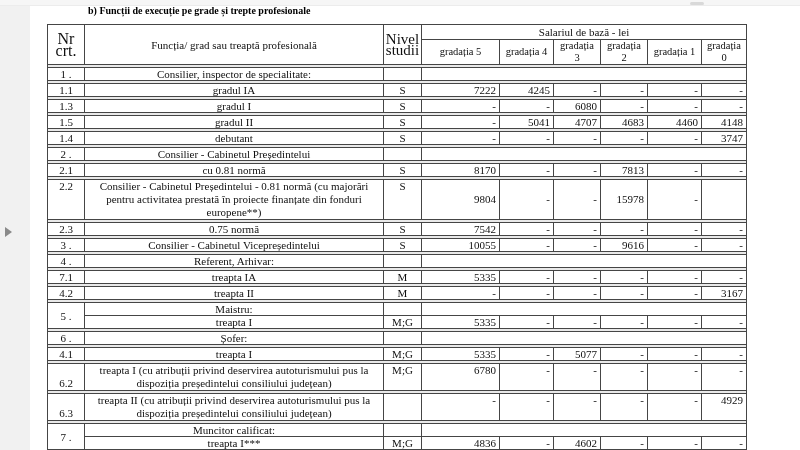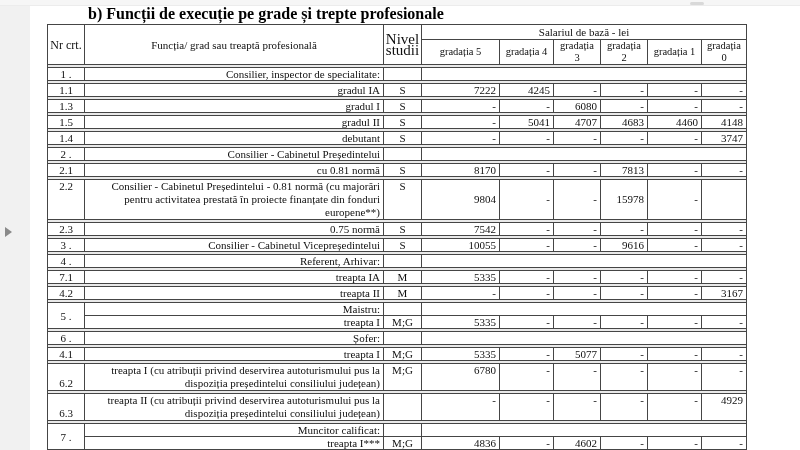--- a/index.html
+++ b/index.html
@@ -7,35 +7,35 @@
     width:800px;height:450px;overflow:hidden;position:relative;
     background:#ffffff;font-family:"Liberation Serif",serif;
   }
   #top-chrome{position:absolute;top:0;left:0;width:800px;height:5px;
     background:#f6f6f6;border-bottom:1px solid #ececec}
   #top-handle{position:absolute;top:2px;left:690px;width:14px;height:3px;
     background:#d9d9d9;border-radius:2px}
   #sidebar{position:absolute;top:6px;left:0;width:30px;height:444px;background:#f1f1f1}
   #side-arrow{position:absolute;top:221px;left:5px;width:0;height:0;
     border-left:7px solid #8a8a8a;border-top:5px solid transparent;border-bottom:5px solid transparent;cursor:pointer}
-  #page-title{position:absolute;top:5px;left:88px;font-size:16px;font-weight:bold;color:#000;white-space:nowrap}
+  #page-title{position:absolute;top:5px;left:88px;font-size:10px;font-weight:bold;color:#000;white-space:nowrap}
   #tablewrap{position:absolute;top:24px;left:47px}
   table{border-collapse:collapse;table-layout:fixed;width:699px;font-size:11px;color:#101010}
   td{border:1px solid #454545;padding:0 3px;height:12px;line-height:12px;
     vertical-align:middle;overflow:hidden;word-wrap:break-word}
   tr.h1 td{height:14px;text-align:center}
   tr.h2 td{height:18px;text-align:center;font-size:10.5px}
   td.c-lv-h{font-size:15px;line-height:11px;padding:0 1px}
-  td.c-nr-h{font-size:12px;padding:0 1px}
+  td.c-nr-h{font-size:16px;padding:0 1px}
   tr.sp td{border-top:none;border-bottom:none;background:#e9e9e9;
     height:2px;padding:0;line-height:2px;font-size:1px}
   td.c-nr{text-align:center}
   td.c-nr.vb{vertical-align:bottom}
   td.c-nr.vt{vertical-align:top}
-  td.c-fn{text-align:right}
+  td.c-fn{text-align:center}
   td.c-lv{text-align:center;vertical-align:top}
   td.c-val{text-align:right}
   td.c-val.top{vertical-align:top}
   tr.ml td{line-height:13px}
   b{font-weight:normal}
 </style>
 </head>
 <body>
 
 <div id="top-chrome">

